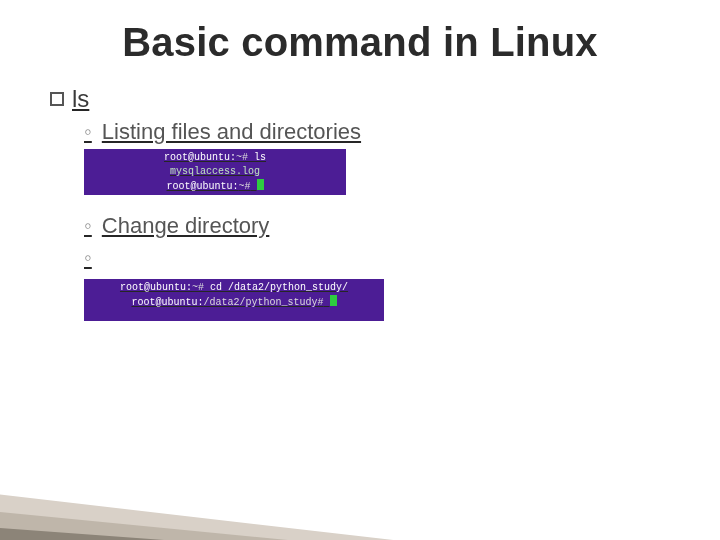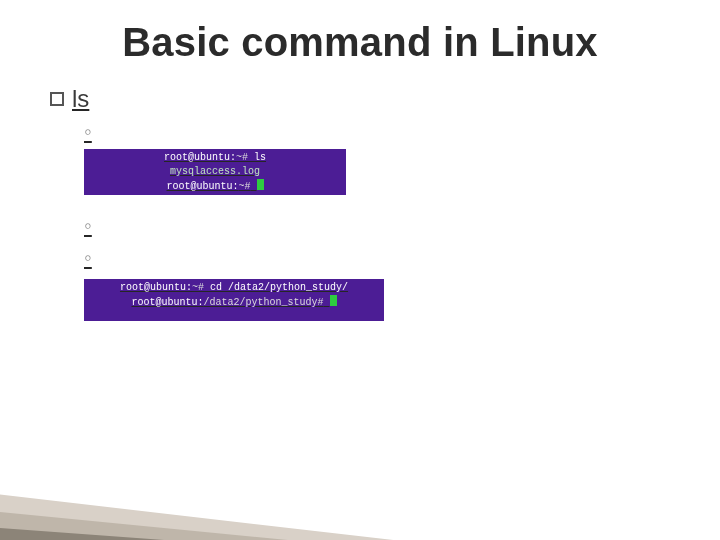--- a/index.html
+++ b/index.html
@@ -100,29 +100,31 @@
 
   <div class="title">Basic command in Linux</div>
 
   <div class="item">
     <div class="head">
       <span class="box"></span>
       <span>ls</span>
     </div>
     <div class="sub">
       <span class="chev">◦</span>
+      <span>Listing files and directories</span>
     </div>
     <div class="term term1"><span class="prompt">root@ubuntu:</span><span class="path">~#</span><span class="cmd"> ls</span>
 <span class="out">mysqlaccess.log</span>
 <span class="prompt">root@ubuntu:</span><span class="path">~#</span> <span class="cursor"></span></div>
   </div>
 
   <div class="item" style="margin-top:18px;">
     <div class="sub">
       <span class="chev">◦</span>
+      <span>Change directory</span>
     </div>
     <div class="sub">
       <span class="chev">◦</span>
     </div>
     <div class="term term2"><span class="prompt">root@ubuntu:</span><span class="path">~#</span><span class="cmd"> cd /data2/python_study/</span>
 <span class="prompt">root@ubuntu:</span><span class="path">/data2/python_study#</span> <span class="cursor"></span></div>
   </div>
 
   <svg class="wedge" viewBox="0 0 520 120" preserveAspectRatio="none">
     <polygon points="0,120 520,120 0,60" fill="#d9d1c8"></polygon>

